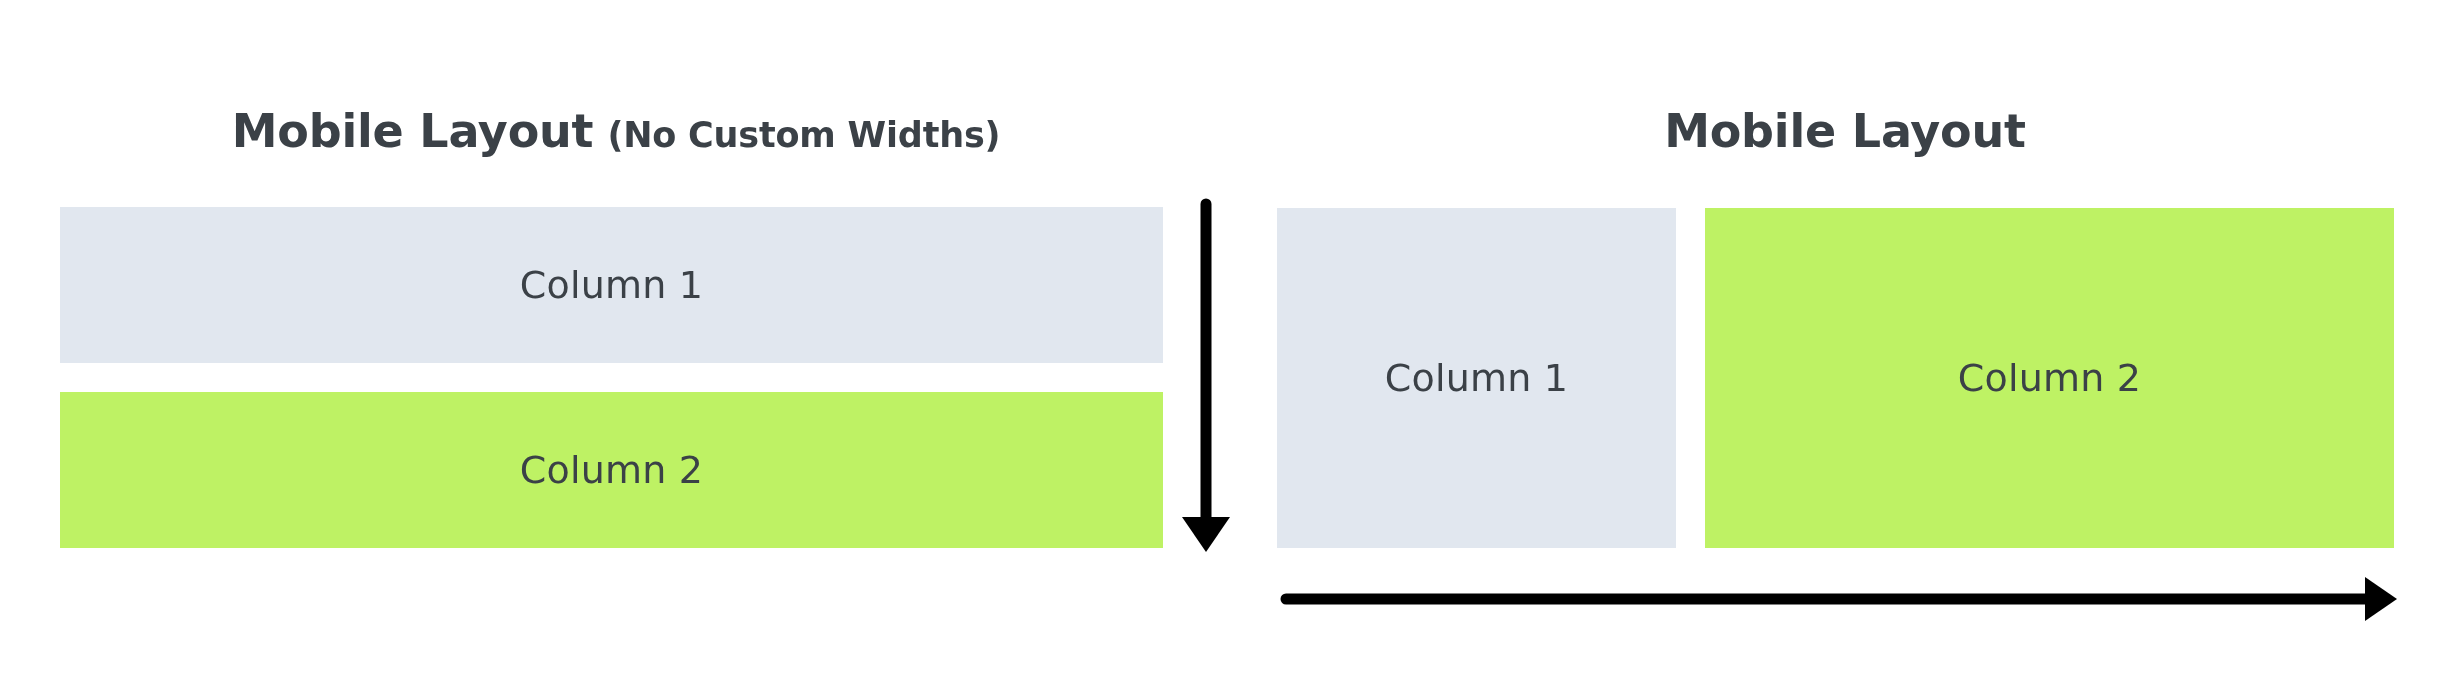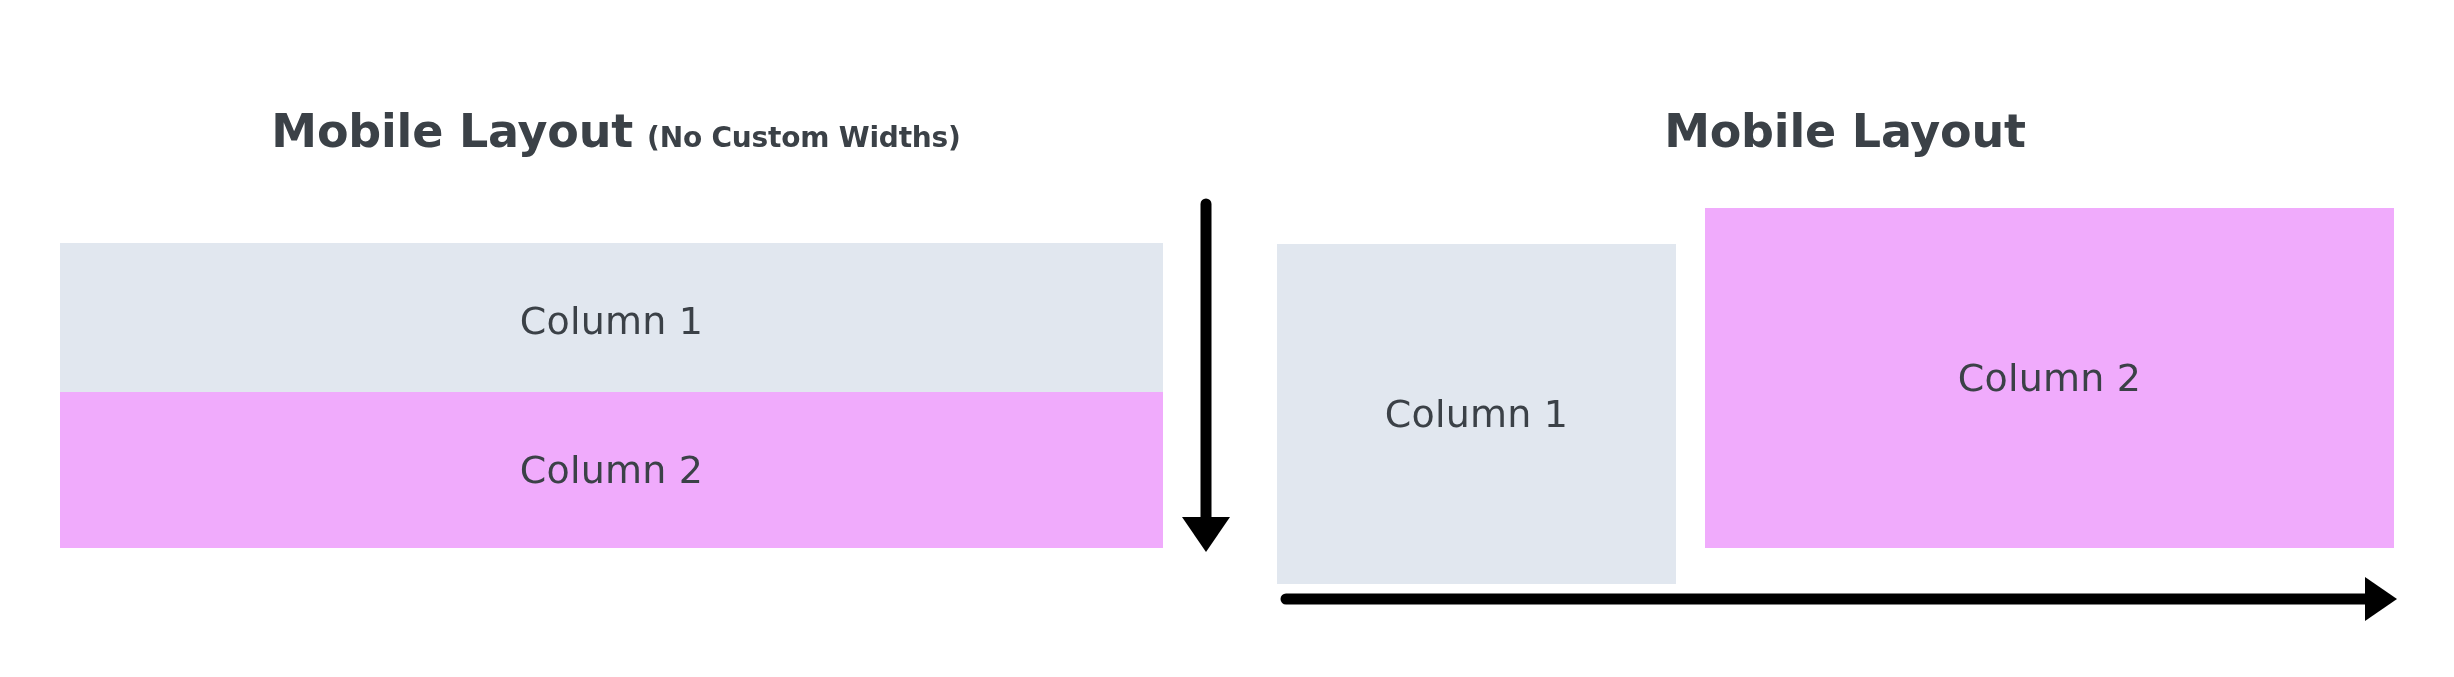--- a/index.html
+++ b/index.html
@@ -29,41 +29,41 @@
     display: flex;
     align-items: baseline;
     gap: 14px;
   }
   .panel-title .title-main {
     font-size: 46px;
     font-weight: 700;
     letter-spacing: -0.2px;
   }
   .panel-title .title-sub {
-    font-size: 28px;
+    font-size: 35px;
     font-weight: 700;
     letter-spacing: -0.2px;
   }
 
   #title-left  { left: 616px; top: 108px; transform: translateX(-50%); }
   #title-right { left: 1845px; top: 108px; transform: translateX(-50%); }
 
   
   .col-block {
     position: absolute;
     display: flex;
     align-items: center;
     justify-content: center;
     color: #3b4147;
     font-size: 38px;
     font-weight: 500;
     letter-spacing: 0.2px;
   }
-  .tone-light { background: #e1e7ef; margin-top: 36px; }
-  .tone-dark  { background: #f0abfc; }
+  .tone-light { background: #e1e7ef; }
+  .tone-dark  { background: #bef264; }
 
   
   #left-col-1  { left: 60px;  top: 207px; width: 1103px; height: 156px; }
   #left-col-2  { left: 60px;  top: 392px; width: 1103px; height: 156px; }
 
   
   #right-col-1 { left: 1277px; top: 208px; width: 399px; height: 340px; }
   #right-col-2 { left: 1705px; top: 208px; width: 689px; height: 340px; }
 
   

